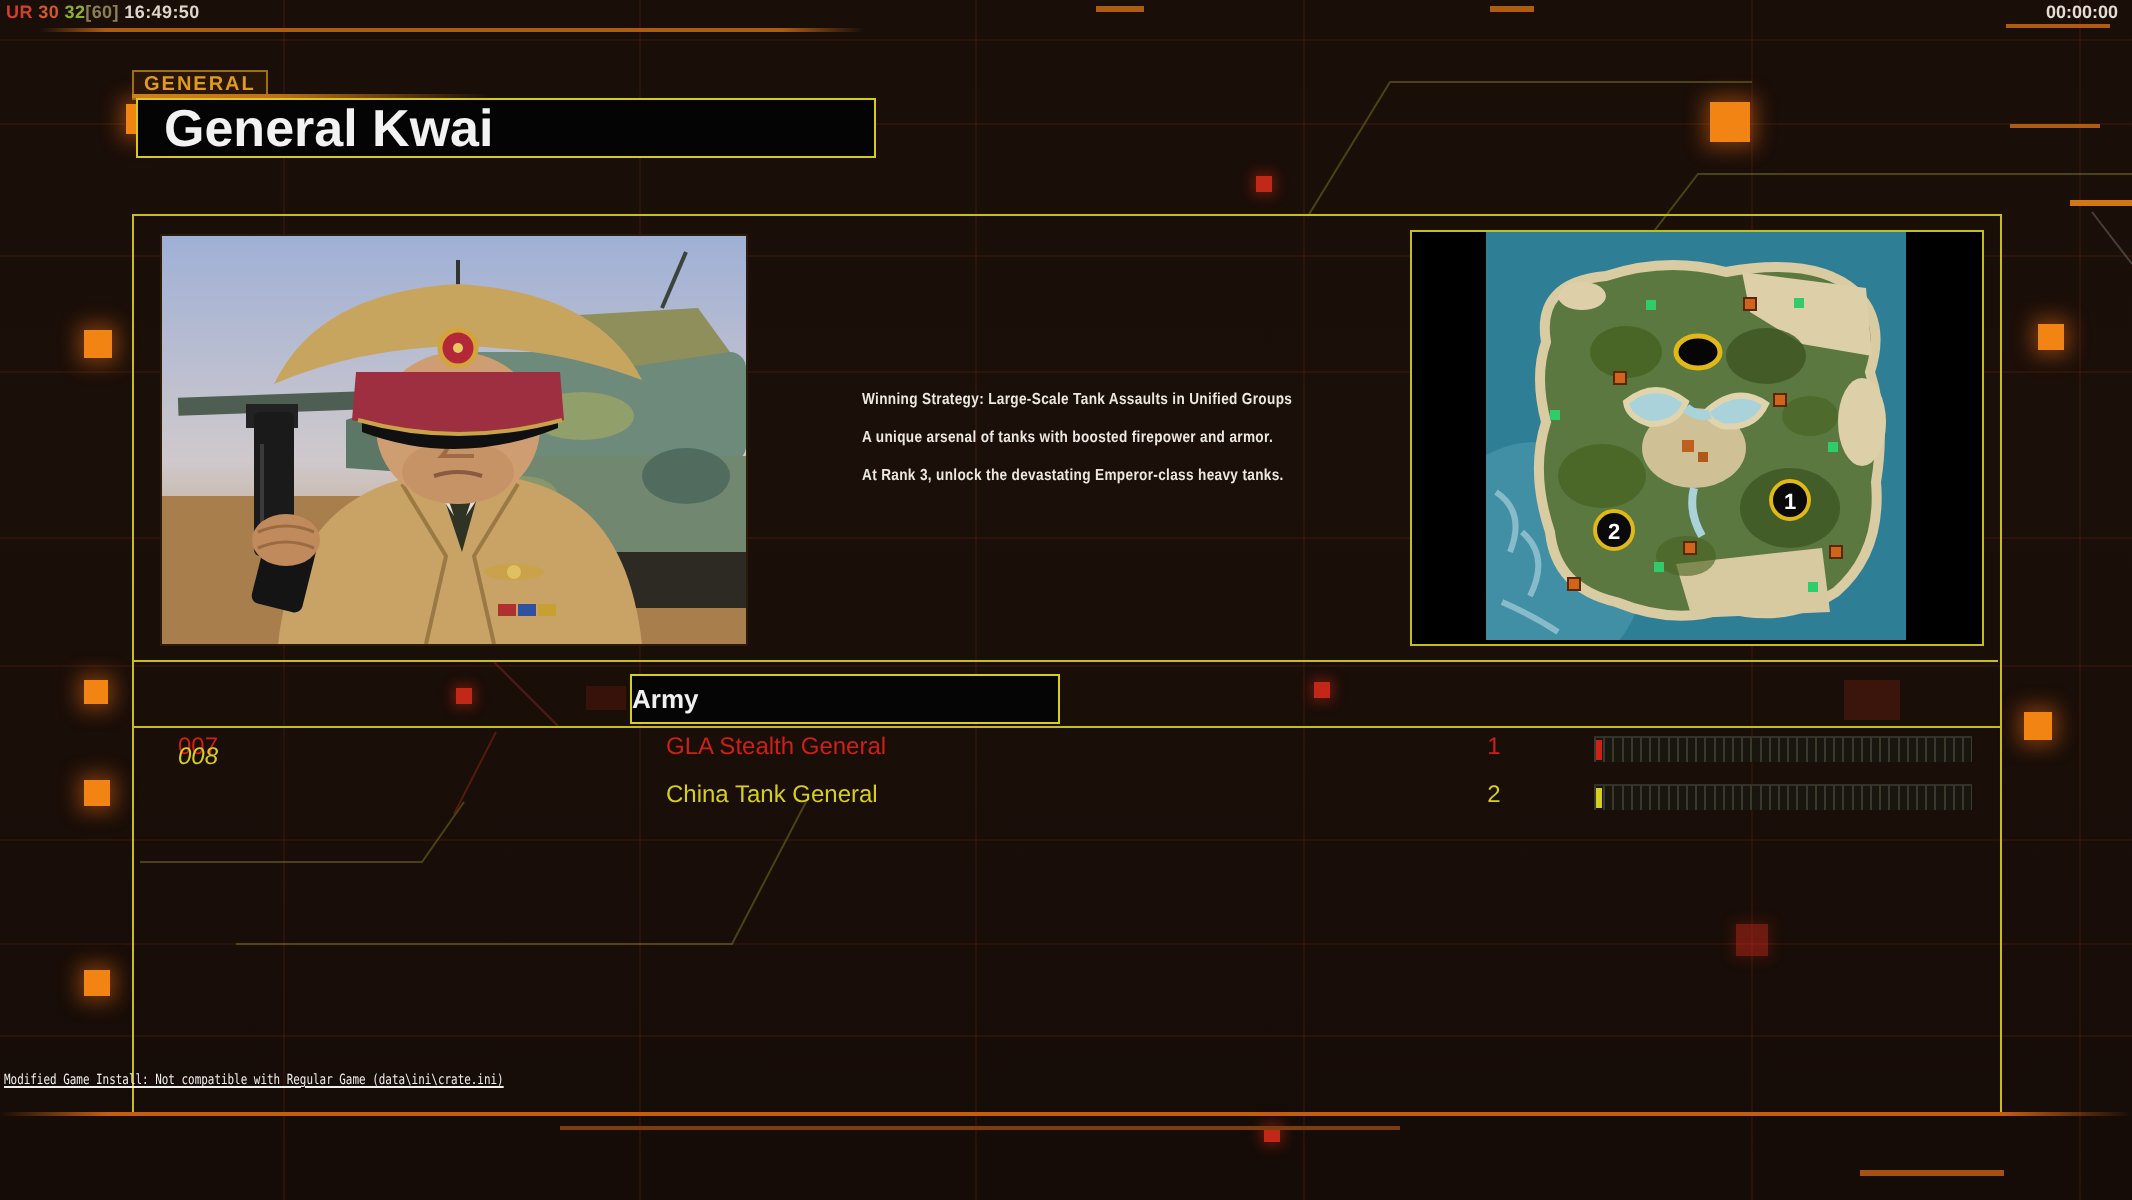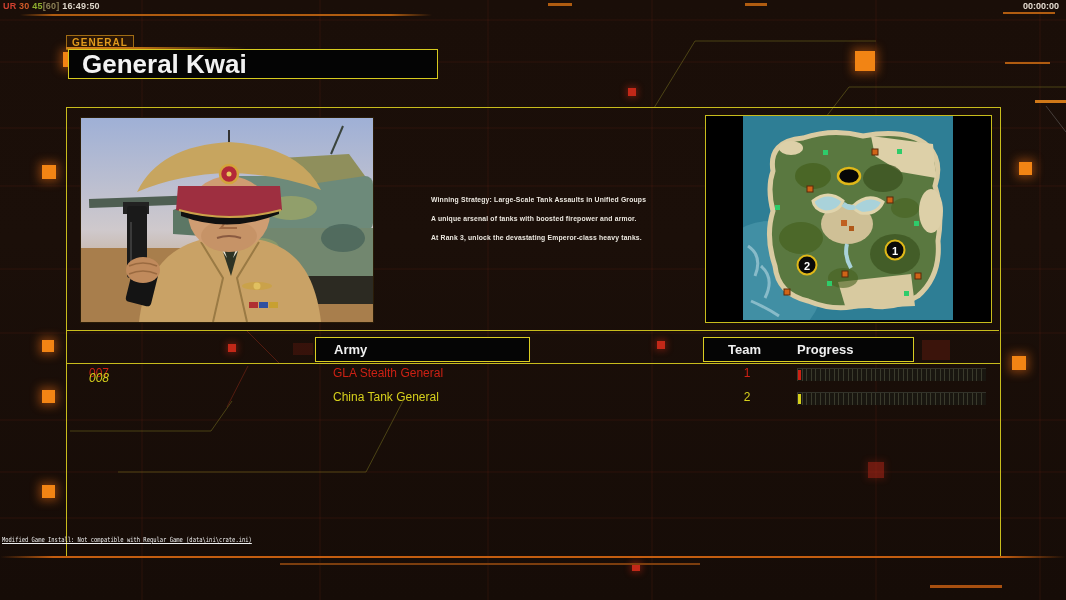--- a/index.html
+++ b/index.html
@@ -39,21 +39,21 @@
   .portrait-box{position:absolute;left:80px;top:117px;width:292px;height:204px;border:1px solid #2a1c08;background:#000;}
   .map-box{position:absolute;left:705px;top:115px;width:285px;height:206px;border:1px solid #c8bc1c;background:#000;}
   .map-inner{position:absolute;left:37px;top:0;width:210px;height:204px;}
   
   .brief{position:absolute;left:431px;top:190px;transform:scaleX(.85);transform-origin:0 0;}
   .brief div{font-size:8px;font-weight:bold;color:#ece8e0;line-height:19px;white-space:nowrap;letter-spacing:.2px;}
   
   .hdr{position:absolute;top:337px;height:23px;border:1px solid #d9cd22;background:#050505;
     font-size:13px;font-weight:bold;color:#f0f0f0;line-height:23px;}
   .hdr-name{left:66px;width:153px;} .hdr-name span{padding-left:21px;display:block;}
-  .hdr-army{left:315px;width:213px;} .hdr-army span{padding-left:18px;display:block;}
+  .hdr-army{left:315px;width:213px;} .hdr-army span{display:block;}
   .hdr-team{left:703px;width:209px;}
   .hdr-team .t{position:absolute;left:24px;top:0;} .hdr-team .p{position:absolute;left:93px;top:0;}
   
   .rows-box{position:absolute;left:66px;top:363px;width:933px;height:192px;border:1px solid #c8bc1c;}
   .cell{position:absolute;font-size:12px;white-space:nowrap;}
   .row-red{color:#cc2114;} .row-yellow{color:#d6d01c;}
   .team-cell{width:50px;text-align:center;}
   .pbar{position:absolute;left:797px;width:189px;height:12px;background:#12100a;
     background-image:repeating-linear-gradient(90deg,#3a3a2c 0px,#3a3a2c 1px,#191610 1px,#191610 4.6px);
     border-top:1px solid #32322a;}
@@ -127,21 +127,21 @@
   <div class="dash" style="left:745px;top:3px;width:22px;height:3px;"></div>
   <div class="dash" style="left:1003px;top:12px;width:52px;height:2px;"></div>
   <div class="dash" style="left:1005px;top:62px;width:45px;height:2px;"></div>
   <div class="dash" style="left:1035px;top:100px;width:31px;height:3px;background:#d07818;"></div>
   <div class="dash" style="left:930px;top:585px;width:72px;height:3px;background:#a85010;"></div>
   <div class="dash" style="left:280px;top:563px;width:420px;height:2px;background:#7c3e0e;"></div>
 
   <div class="abs hud" style="left:3px;top:1px;">
     <span class="c1">UR</span>
     <span class="c2">30</span>
-    <span class="c3">45</span><span class="c4">[60]</span>
+    <span class="c3">32</span><span class="c4">[60]</span>
     <span class="c5">16:49:50</span>
   </div>
   <div class="abs timer" style="right:7px;top:1px;">00:00:00</div>
 
   <div class="tab">GENERAL</div>
   <div class="tab-underline"></div>
   <div class="title-box">
     <span>General Kwai</span>
   </div>
 
@@ -276,24 +276,20 @@
           <circle cx="64" cy="149" r="9.5" fill="#0a0a0a" stroke="#e0b818" stroke-width="2"></circle>
           <text x="64" y="153.5" text-anchor="middle" font-family="Liberation Sans, sans-serif" font-size="11" font-weight="bold" fill="#ffffff">2</text>
         </g>
       </svg>
     </div>
   </div>
 
   <div class="hdr hdr-army">
     <span>Army</span>
   </div>
-  <div class="hdr hdr-team">
-    <span class="t">Team</span>
-    <span class="p">Progress</span>
-  </div>
 
   <div class="rows-box"></div>
 
   <div class="cell row-red" style="left:89px;top:366px;">007</div>
   <div class="cell row-red" style="left:333px;top:366px;">GLA Stealth General</div>
   <div class="cell row-red team-cell" style="left:722px;top:366px;">1</div>
   <div class="pbar" style="top:368px;">
     <div class="notch notch-red"></div>
   </div>
 

